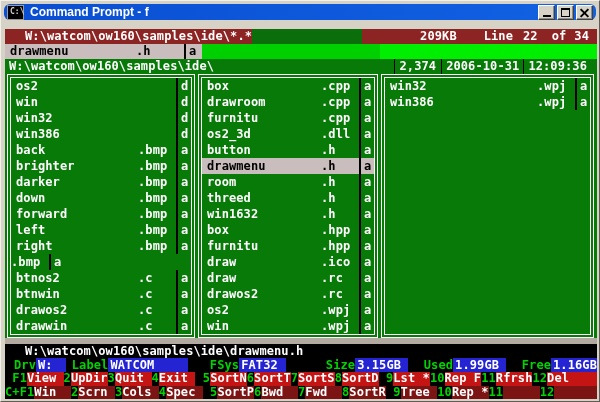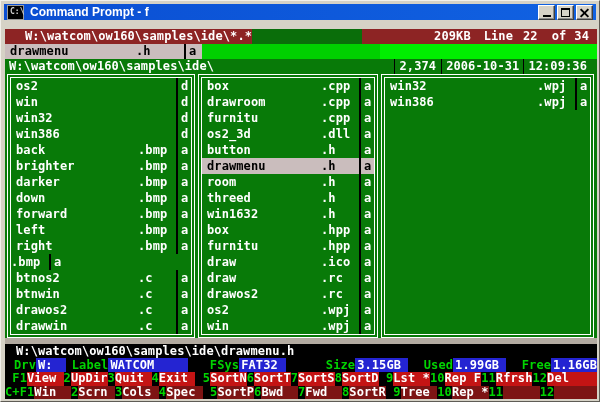--- a/index.html
+++ b/index.html
@@ -8,21 +8,21 @@
   
   .win {
     position: relative; width: 600px; height: 402px;
     background: #d6d2c6;
     border-top: 1px solid #f2f0ea; border-left: 1px solid #f2f0ea;
     border-right: 1px solid #5f5c55; border-bottom: 1px solid #5f5c55;
   }
   .titlebar {
     position: absolute; left: 3px; top: 3px; right: 3px; height: 16px;
     background: linear-gradient(90deg, #0a4ed2, #1162e2);
-    display: flex; align-items: center; padding: 0 3px;
+    display: flex; align-items: center; padding: 0 3px; border-radius: 6px;
   }
   .titleicon {
     width: 17px; height: 15px; background: #000;
     border: 1px solid #9a9a9a; position: relative; flex: 0 0 auto;
   }
   .titleicon::before {
     content: "C:\\"; position: absolute; left: 2px; top: 1px;
     color: #cfcfcf; font-size: 8px; line-height: 10px; font-weight: bold;
     font-family: "DejaVu Sans Mono", monospace;
   }
@@ -55,21 +55,21 @@
     background: #087a08; color: #fff; font-size: 12px; font-weight: bold;
     letter-spacing: 0.1px; overflow: hidden;
   }
   .trow { height: 15px; line-height: 15px; display: flex; white-space: pre; }
 
   
   .row1 { background: #8d2424; }
   .row1 .pathspan { padding-left: 20px; }
   .gaugebar { width: 110px; height: 15px; background: #0a6e0a; }
   .r1right { margin-left: auto; display: flex; }
-  .r1-line { margin-left: 13px; }
+  .r1-line { margin-left: 27px; }
   .r1-cur  { margin-left: 10px; }
   .r1-of   { margin-left: 14px; }
   .r1-tot  { margin-left: 8px; margin-right: 8px; }
 
   
   .row2 { background: #087a08; color: #000; }
   .g-name { width: 131px; background: #cabdbd; padding-left: 5px; }
   .g-ext  { width: 48px;  background: #cabdbd; }
   .g-sep  { width: 2px;   background: #000; }
   .g-attr { width: 16px;  background: #cabdbd; padding-left: 3px; }
@@ -91,21 +91,21 @@
   .p3 { flex: 1 1 auto; }
   .frow { height: 16px; line-height: 16px; display: flex; white-space: pre; }
   .frow .fname { flex: 1; padding-left: 5px; overflow: hidden; }
   .frow .fext  { width: 38px; }
   .frow .fattr { width: 15px; border-left: 2px solid #000; padding-left: 3px; }
   .frow.sel { background: #cabdbd; color: #000; }
 
   
   .tanstrip { height: 6px; background: #b2aaa0; }
   .blackarea { height: 55px; background: #000; }
-  .curfile { height: 14px; line-height: 14px; padding-left: 11px; white-space: pre; }
+  .curfile { height: 14px; line-height: 14px; padding-left: 20px; white-space: pre; }
   .statusline { height: 14px; line-height: 14px; display: flex; align-items: center; }
   .stl { color: #00d400; }
   .stv { background: #2424d2; color: #fff; padding-left: 2px; }
   .ml-drv  { margin-left: 9px; }
   .w-drv   { width: 30px; }
   .ml-lbl  { margin-left: 6px; }
   .w-lbl   { width: 80px; }
   .ml-fsys { margin-left: 22px; }
   .w-fsys  { width: 47px; }
   .ml-size { margin-left: 40px; }

